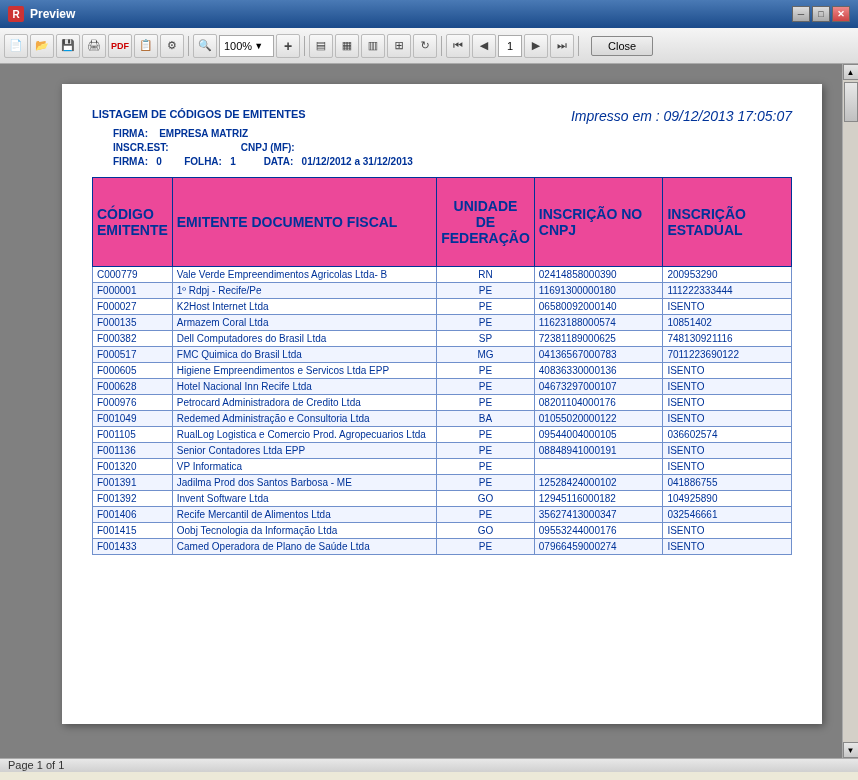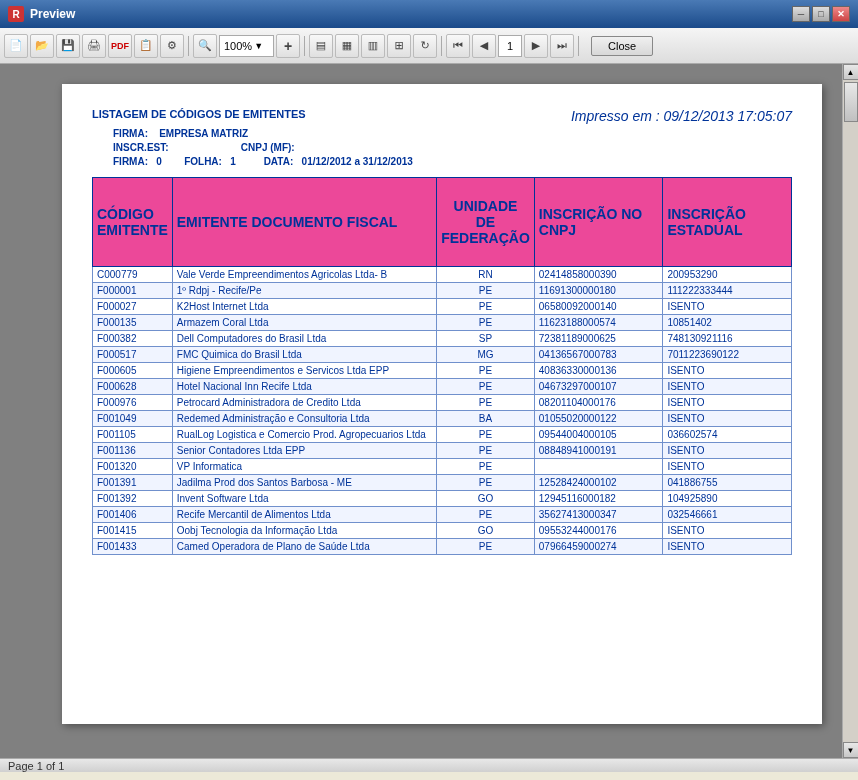--- a/index.html
+++ b/index.html
@@ -201,21 +201,20 @@
     .data-table tr:nth-child(even) td {
       background: #f0f4ff;
     }
 
     
     .status-bar {
       height: 14px;
       background: linear-gradient(to bottom, #e8e8e8, #d0d0d0);
       border-top: 1px solid #aaa;
       display: flex;
-      align-items: center;
       padding: 0 8px;
       font-size: 11px;
       color: #333;
     }
 
     
     .right-scrollbar {
       width: 16px;
       background: #d4d0c8;
       border-left: 1px solid #aaa;

